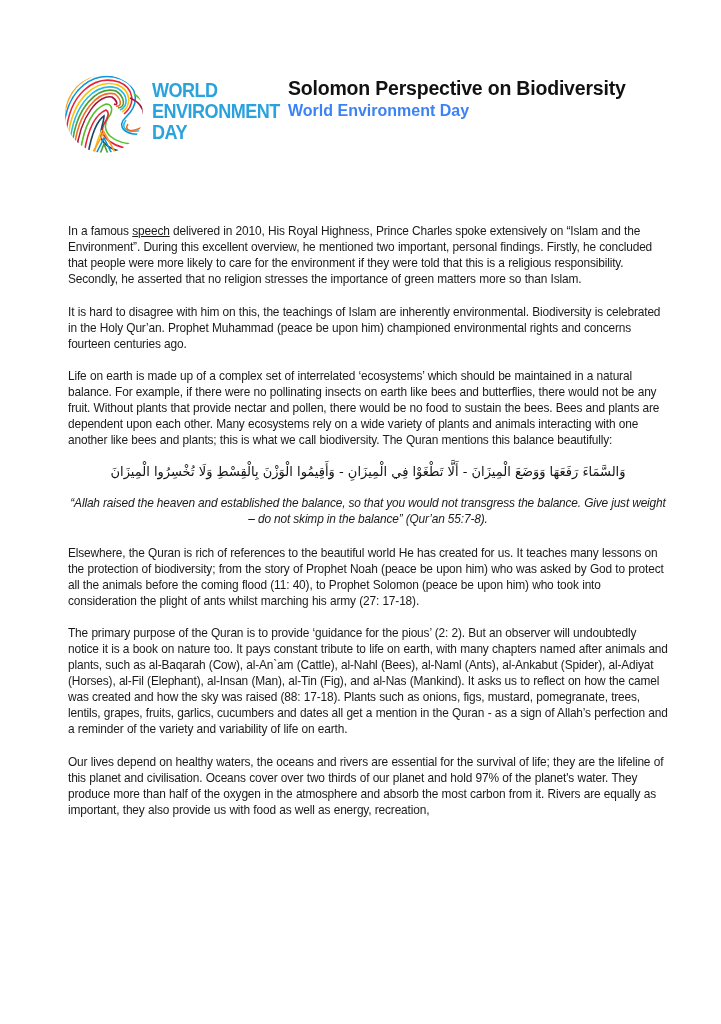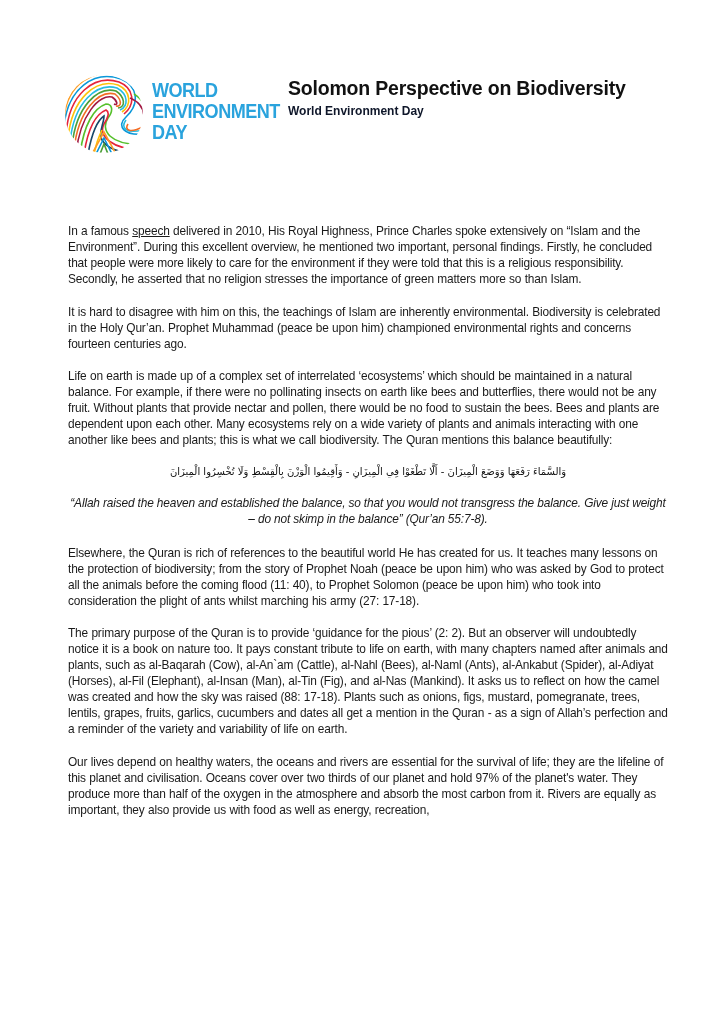--- a/index.html
+++ b/index.html
@@ -56,23 +56,23 @@
     }
     .doc-title {
       font-size: 19.5px;
       font-weight: bold;
       color: #111;
       line-height: 24px;
       letter-spacing: -0.2px;
       white-space: nowrap;
     }
     .doc-subtitle {
-      font-size: 12px;
+      font-size: 16px;
       font-weight: bold;
-      color: #0f172a;
+      color: #3b82f6;
       line-height: 18px;
       margin-top: 2px;
       white-space: nowrap;
     }
     .doc-author {
       font-size: 12.5px;
       font-style: italic;
       color: #222;
       margin-top: 19px;
       white-space: nowrap;
@@ -91,21 +91,21 @@
       color: #1a1a1a;
       margin: 0 0 16.6px 0;
       letter-spacing: -0.15px;
       word-spacing: 0.2px;
     }
     .para .u { text-decoration: underline; }
     .arabic {
       direction: rtl;
       text-align: center;
       font-family: "DejaVu Sans", sans-serif;
-      font-size: 10px;
+      font-size: 13px;
       line-height: 22px;
       color: #111;
       margin: -4px 0 12px 0;
     }
     .quote {
       font-style: italic;
       text-align: center;
       font-size: 11.9px;
       line-height: 16.6px;
       color: #1a1a1a;

